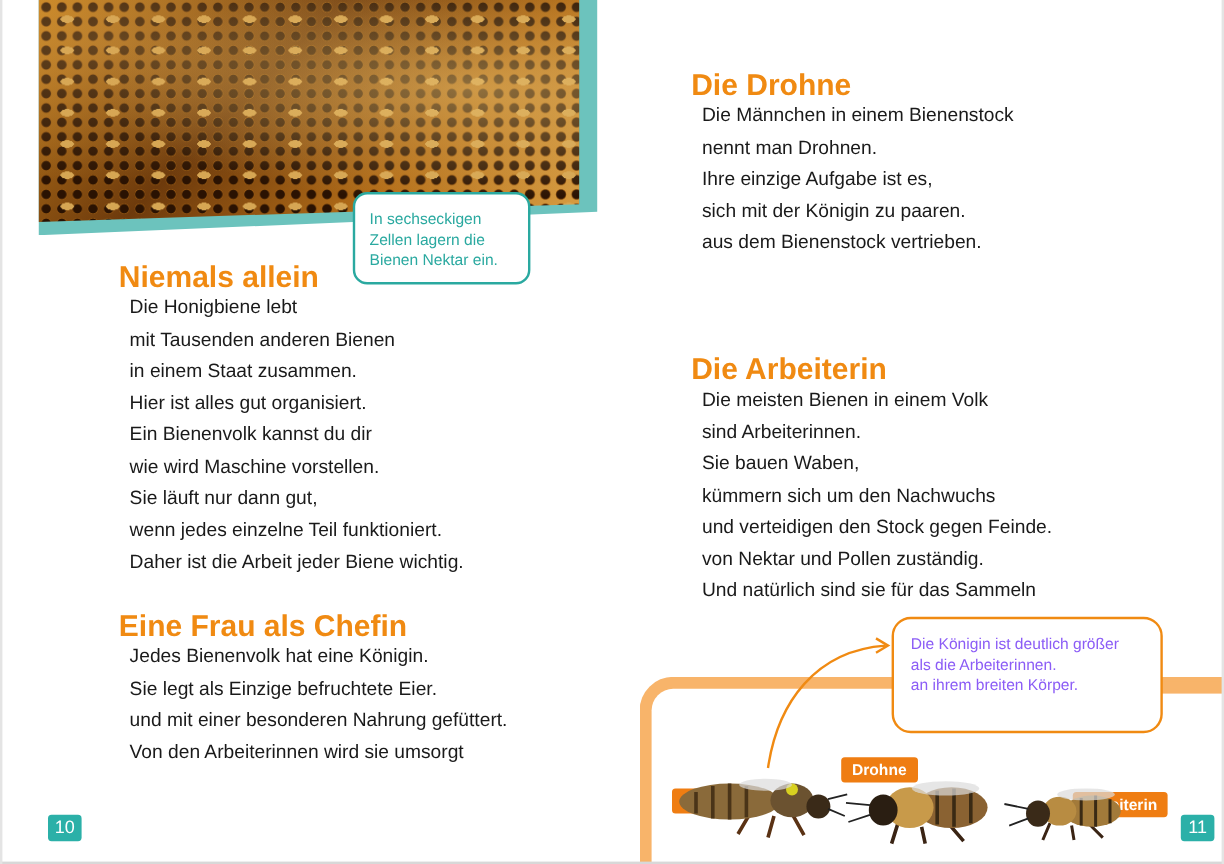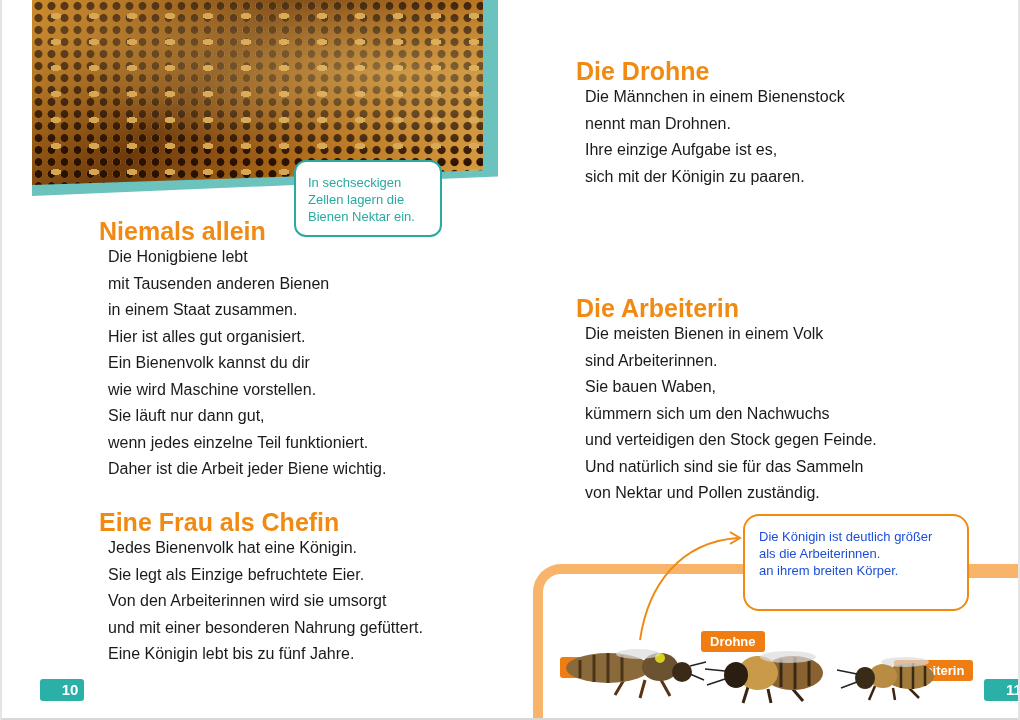--- a/index.html
+++ b/index.html
@@ -24,27 +24,27 @@
   .photo-shade{position:absolute;left:0;top:0;width:451px;height:185px;clip-path:polygon(0 0,100% 0,100% 92%,0 100%);
     background:radial-gradient(ellipse at 80% 40%, rgba(230,190,110,.55), transparent 60%),radial-gradient(ellipse at 15% 20%, rgba(220,170,90,.35), transparent 55%);}
 
   .caption-box{position:absolute;left:262px;top:160px;width:148px;height:77px;background:#fff;border:2px solid #2aa9a0;border-radius:12px;box-sizing:border-box;padding:12px 0 0 12px;}
   .caption-box .line{display:block;color:#2aa9a0;font-size:13px;line-height:17px;}
 
   .heading{position:absolute;color:#f08a12;font-weight:bold;font-size:25px;}
   .text-block{position:absolute;font-size:16px;}
   .text-block .line{display:block;height:26.5px;line-height:26.5px;white-space:nowrap;}
 
-  .page-number{position:absolute;width:28px;height:22px;background:#2bb0a8;color:#fff;font-weight:bold;font-size:15px;text-align:center;line-height:22px;border-radius:3px;padding-left:16px;}
+  .page-number{position:absolute;width:28px;height:22px;background:#2bb0a8;color:#fff;font-weight:normal;font-size:15px;text-align:center;line-height:22px;border-radius:3px;}
 
   
   .orange-frame{position:absolute;left:533px;top:564px;width:500px;height:170px;border:10px solid #f8b46a;border-right:none;border-bottom:none;border-top-left-radius:28px;box-sizing:border-box;}
   .orange-frame-right{position:absolute;left:960px;top:568px;width:60px;height:10px;background:#f8b46a;}
   .callout-box{position:absolute;left:743px;top:514px;width:226px;height:97px;background:#fff;border:2px solid #f08a12;border-radius:16px;box-sizing:border-box;padding:12px 0 0 14px;}
-  .callout-box .line{display:block;color:#1d4ed8;font-size:13px;line-height:17px;}
+  .callout-box .line{display:block;color:#8b5cf6;font-size:13px;line-height:17px;}
 
   .bee-label{position:absolute;background:#ef7d12;color:#fff;font-weight:bold;font-size:13px;padding:3px 9px;border-radius:3px;}
   .bee{position:absolute;}
 </style>
 </head>
 <body>
 
 <div class="page page-left">
   <div class="teal-frame"></div>
   <div class="honeycomb"></div>
@@ -66,46 +66,46 @@
     <span class="line">wie wird Maschine vorstellen.</span>
     <span class="line">Sie läuft nur dann gut,</span>
     <span class="line">wenn jedes einzelne Teil funktioniert.</span>
     <span class="line">Daher ist die Arbeit jeder Biene wichtig.</span>
   </div>
 
   <div class="heading" style="left:67px;top:508px;">Eine Frau als Chefin</div>
   <div class="text-block" style="left:76px;top:535px;">
     <span class="line">Jedes Bienenvolk hat eine Königin.</span>
     <span class="line">Sie legt als Einzige befruchtete Eier.</span>
+    <span class="line">und mit einer besonderen Nahrung gefüttert.</span>
     <span class="line">Von den Arbeiterinnen wird sie umsorgt</span>
-    <span class="line">und mit einer besonderen Nahrung gefüttert.</span>
-    <span class="line">Eine Königin lebt bis zu fünf Jahre.</span>
   </div>
 
   <div class="page-number" style="left:8px;top:679px;">10</div>
 </div>
 
 <div class="page page-right">
   <div class="heading" style="left:66px;top:57px;">Die Drohne</div>
   <div class="text-block" style="left:75px;top:84px;">
     <span class="line">Die Männchen in einem Bienenstock</span>
     <span class="line">nennt man Drohnen.</span>
     <span class="line">Ihre einzige Aufgabe ist es,</span>
     <span class="line">sich mit der Königin zu paaren.</span>
+    <span class="line">aus dem Bienenstock vertrieben.</span>
   </div>
 
   <div class="heading" style="left:66px;top:294px;">Die Arbeiterin</div>
   <div class="text-block" style="left:75px;top:321px;">
     <span class="line">Die meisten Bienen in einem Volk</span>
     <span class="line">sind Arbeiterinnen.</span>
     <span class="line">Sie bauen Waben,</span>
     <span class="line">kümmern sich um den Nachwuchs</span>
     <span class="line">und verteidigen den Stock gegen Feinde.</span>
+    <span class="line">von Nektar und Pollen zuständig.</span>
     <span class="line">Und natürlich sind sie für das Sammeln</span>
-    <span class="line">von Nektar und Pollen zuständig.</span>
   </div>
 </div>
 
 <div class="orange-frame"></div>
 <div class="orange-frame-right"></div>
 
 <svg style="position:absolute;left:630px;top:530px;" width="120" height="115">
   <path d="M10 110 C 18 55, 50 12, 108 8" fill="none" stroke="#f08a12" stroke-width="2"></path>
   <path d="M100 2 L110 8 L100 14" fill="none" stroke="#f08a12" stroke-width="2"></path>
 </svg>

